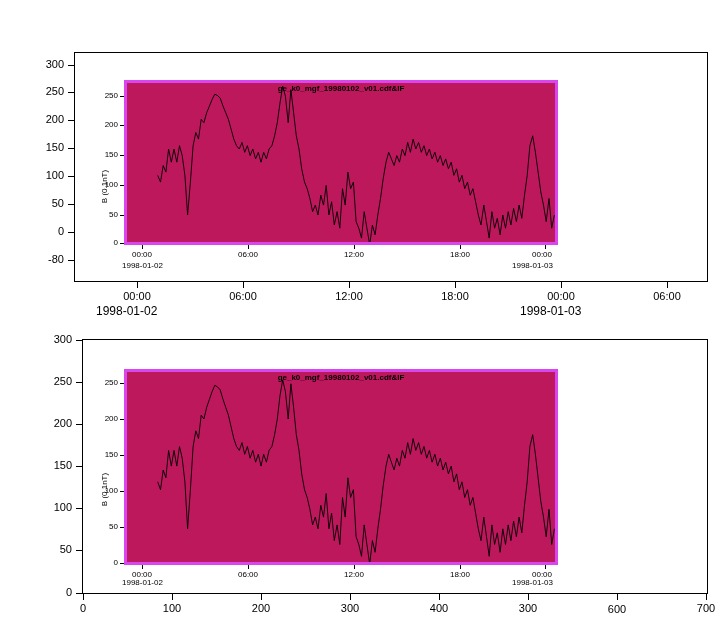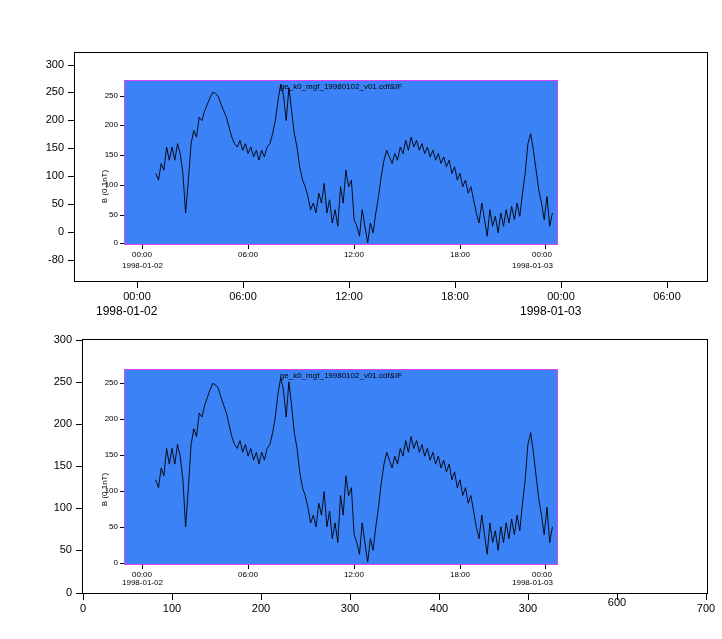--- a/index.html
+++ b/index.html
@@ -1,19 +1,19 @@
 <!DOCTYPE html>
 <html><head>
 <meta charset="utf-8">
 <style>
   html,body{margin:0;padding:0;background:#ffffff;}
   body{width:722px;height:639px;position:relative;font-family:"Liberation Sans",sans-serif;color:#000;}
   .panel{position:absolute;}
   .frame{position:absolute;border:1px solid #000;box-sizing:border-box;background:#fff;}
-  .inner-frame{position:absolute;border:1px solid #d946ef;box-sizing:border-box;background:#3b82f6;overflow:hidden;}
+  .inner-frame{position:absolute;border:3px solid #d946ef;box-sizing:border-box;background:#be185d;overflow:hidden;font-weight:bold;}
   .tick{position:absolute;background:#000;}
   .ylab{position:absolute;font-size:11px;text-align:right;white-space:nowrap;}
   .xlab{position:absolute;font-size:11px;text-align:center;white-space:nowrap;}
   .ylab-small{position:absolute;font-size:8px;text-align:right;white-space:nowrap;}
   .xlab-small{position:absolute;font-size:8px;text-align:center;white-space:nowrap;}
   .inner-title{position:absolute;font-size:8px;width:100%;text-align:center;white-space:nowrap;}
   .axis-title{position:absolute;font-size:8px;white-space:nowrap;transform-origin:center center;}
   .datelab{position:absolute;font-size:12px;white-space:nowrap;}
   svg{display:block;}
 </style>
@@ -154,21 +154,21 @@
     <div class="tick" style="left:350px;top:269px;width:1px;height:6px;"></div>
     <div class="xlab" style="left:330px;top:277px;width:40px;">300</div>
 
     <div class="tick" style="left:439px;top:269px;width:1px;height:6px;"></div>
     <div class="xlab" style="left:419px;top:277px;width:40px;">400</div>
 
     <div class="tick" style="left:528px;top:269px;width:1px;height:6px;"></div>
     <div class="xlab" style="left:508px;top:277px;width:40px;">300</div>
 
     <div class="tick" style="left:617px;top:269px;width:1px;height:6px;"></div>
-    <div class="xlab" style="left:597px;top:271px;width:40px;text-align:center;">600</div>
+    <div class="xlab" style="left:597px;top:278px;width:40px;text-align:center;">600</div>
 
     <div class="tick" style="left:706px;top:269px;width:1px;height:6px;"></div>
     <div class="xlab" style="left:686px;top:277px;width:40px;">700</div>
   </div>
 
   <div class="inner-frame" style="left:124px;top:44px;width:434px;height:196px;">
     <svg width="434" height="196" viewBox="0 0 434 196">
       <polyline fill="none" stroke="#000000" stroke-width="0.9" points="30.7,109.8 33.5,117.7 36.2,98.0 38.9,105.8 41.6,78.4 44.3,94.1 47.0,78.4 49.8,94.1 52.5,74.5 55.2,86.2 57.9,109.8 60.6,156.8 63.4,117.7 66.1,74.5 68.8,58.8 71.5,66.6 74.2,43.1 76.9,47.0 79.7,35.3 82.4,27.4 85.1,19.6 87.8,13.3 90.5,14.9 93.2,17.9 96.0,27.4 98.7,35.3 101.4,43.1 104.1,54.9 106.8,66.6 109.5,74.5 112.3,78.4 115.0,70.6 117.7,82.3 120.4,74.5 123.1,86.2 125.8,78.4 128.6,90.2 131.3,82.3 134.0,94.1 136.7,82.3 139.4,90.2 142.1,78.4 144.9,74.5 147.6,62.7 150.3,47.0 153.0,23.5 155.7,7.8 158.4,19.6 161.2,47.0 163.9,11.8 166.6,35.3 169.3,62.7 172.0,78.4 174.7,101.9 177.5,117.7 180.2,125.5 182.9,137.3 185.6,152.9 188.3,145.1 191.0,156.8 193.8,133.3 196.5,145.1 199.2,121.6 201.9,156.8 204.6,141.2 207.3,168.6 210.1,152.9 212.8,172.5 215.5,125.5 218.2,145.1 220.9,105.8 223.6,125.5 226.4,117.7 229.1,164.7 231.8,172.5 234.5,184.3 237.2,152.9 239.9,172.5 242.7,192.1 245.4,168.6 248.1,180.3 250.8,156.8 253.5,137.3 256.2,113.7 259.0,94.1 261.7,82.3 264.4,90.2 267.1,98.0 269.8,86.2 272.5,94.1 275.3,78.4 278.0,86.2 280.7,70.6 283.4,82.3 286.1,66.6 288.8,78.4 291.6,70.6 294.3,82.3 297.0,74.5 299.7,86.2 302.4,78.4 305.1,90.2 307.9,82.3 310.6,94.1 313.3,86.2 316.0,98.0 318.7,90.2 321.4,101.9 324.2,94.1 326.9,109.8 329.6,101.9 332.3,117.7 335.0,109.8 337.7,125.5 340.5,117.7 343.2,133.3 345.9,125.5 348.6,141.2 351.3,156.8 354.0,168.6 356.8,145.1 359.5,164.7 362.2,184.3 364.9,152.9 367.6,172.5 370.3,160.8 373.1,180.3 375.8,156.8 378.5,172.5 381.2,152.9 383.9,168.6 386.6,149.0 389.4,164.7 392.1,145.1 394.8,160.8 397.5,133.3 400.2,109.8 402.9,74.5 405.7,62.7 408.4,82.3 411.1,105.8 413.8,129.4 416.5,145.1 419.2,164.7 422.0,137.3 424.7,172.5 427.4,156.8"></polyline>
     </svg>
     <div class="inner-title" style="left:0;top:1px;">ge_k0_mgf_19980102_v01.cdf&amp;IF</div>

